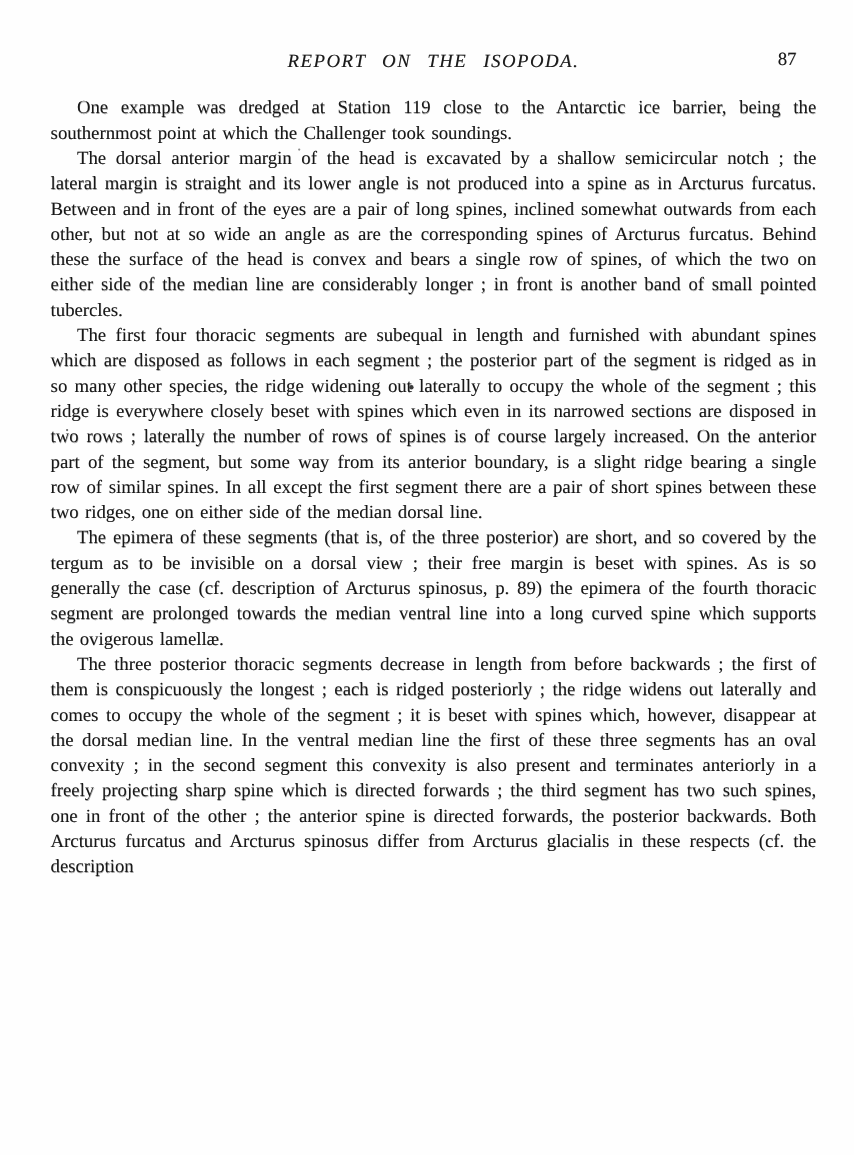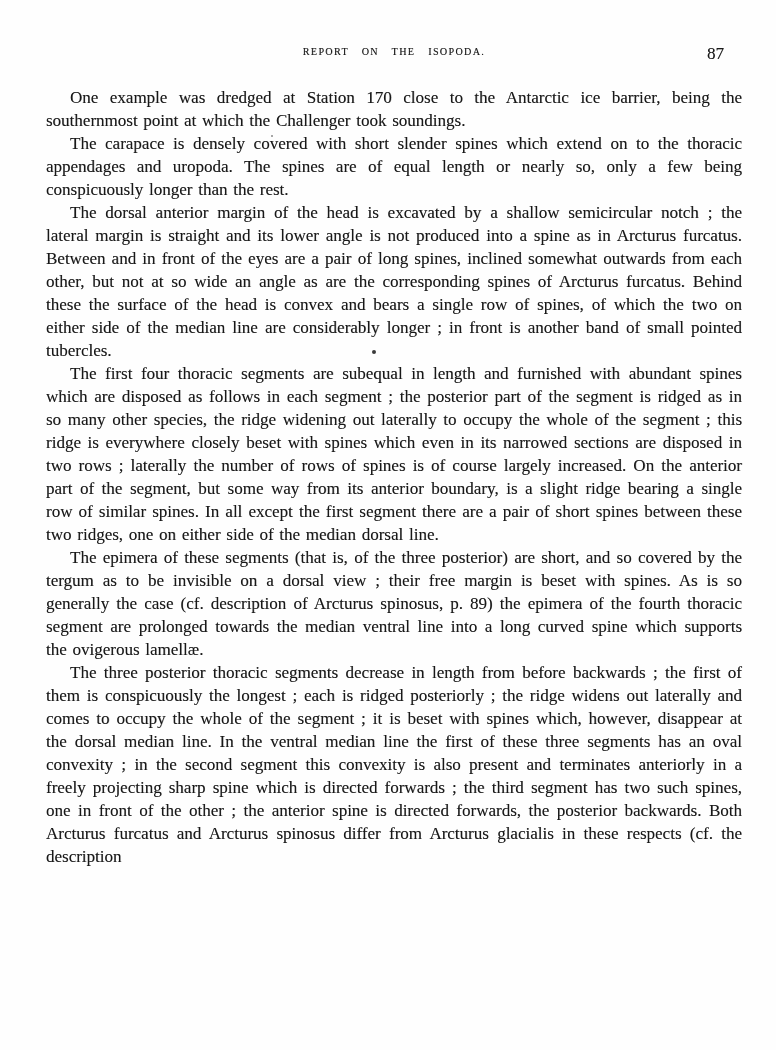--- a/index.html
+++ b/index.html
@@ -15,25 +15,26 @@
     overflow: hidden;
     font-family: "Liberation Serif", serif;
     color: #1c1c1c;
   }
   .running-header {
     position: absolute;
     top: 46px;
     left: 46px;
     width: 696px;
     text-align: center;
-    font-size: 10px;
+    font-size: 17px;
     letter-spacing: 1.4px;
     word-spacing: 9px;
     color: #1a1a1a;
     text-shadow: 0.3px 0.3px 0 rgba(20,20,20,0.45);
+    font-style: italic;
   }
   .page-number {
     position: absolute;
     top: 44px;
     right: 52px;
     font-size: 17px;
     color: #1a1a1a;
     text-shadow: 0.3px 0.3px 0 rgba(20,20,20,0.45);
   }
   .body-text {
@@ -67,22 +68,21 @@
   .speck-c { left: 271px; top: 135px; width: 2px; height: 2px; background:#8a8a8a; }
 </style>
 </head>
 <body>
 
 <div class="page">
   <div class="running-header">REPORT ON THE ISOPODA.</div>
   <div class="page-number">87</div>
 
   <div class="body-text" id="body-text">
-      <p class="indent"><span>One example was dredged at Station 170 close to the Antarctic ice barrier, being the southernmost point at which the Challenger took soundings.</span></p>
-      <p class="indent"><span>The carapace is densely covered with short slender spines which extend on to the thoracic appendages and uropoda.  The spines are of equal length or nearly so, only a few being conspicuously longer than the rest.</span></p>
+      <p class="indent"><span>One example was dredged at Station 119 close to the Antarctic ice barrier, being the southernmost point at which the Challenger took soundings.</span></p>
       <p class="indent"><span>The dorsal anterior margin of the head is excavated by a shallow semicircular notch ; the lateral margin is straight and its lower angle is not produced into a spine as in </span><span class="it">Arcturus furcatus</span><span>.  Between and in front of the eyes are a pair of long spines, inclined somewhat outwards from each other, but not at so wide an angle as are the corresponding spines of </span><span class="it">Arcturus furcatus</span><span>.  Behind these the surface of the head is convex and bears a single row of spines, of which the two on either side of the median line are considerably longer ; in front is another band of small pointed tubercles.</span></p>
       <p class="indent"><span>The first four thoracic segments are subequal in length and furnished with abundant spines which are disposed as follows in each segment ; the posterior part of the segment is ridged as in so many other species, the ridge widening out laterally to occupy the whole of the segment ; this ridge is everywhere closely beset with spines which even in its narrowed sections are disposed in two rows ; laterally the number of rows of spines is of course largely increased.  On the anterior part of the segment, but some way from its anterior boundary, is a slight ridge bearing a single row of similar spines.  In all except the first segment there are a pair of short spines between these two ridges, one on either side of the median dorsal line.</span></p>
       <p class="indent"><span>The epimera of these segments (that is, of the three posterior) are short, and so covered by the tergum as to be invisible on a dorsal view ; their free margin is beset with spines.  As is so generally the case (</span><span class="it">cf.</span><span> description of </span><span class="it">Arcturus spinosus</span><span>, p. 89) the epimera of the fourth thoracic segment are prolonged towards the median ventral line into a long curved spine which supports the ovigerous lamellæ.</span></p>
       <p class="indent"><span>The three posterior thoracic segments decrease in length from before backwards ; the first of them is conspicuously the longest ; each is ridged posteriorly ; the ridge widens out laterally and comes to occupy the whole of the segment ; it is beset with spines which, however, disappear at the dorsal median line.  In the ventral median line the first of these three segments has an oval convexity ; in the second segment this convexity is also present and terminates anteriorly in a freely projecting sharp spine which is directed forwards ; the third segment has two such spines, one in front of the other ; the anterior spine is directed forwards, the posterior backwards.  Both </span><span class="it">Arcturus furcatus</span><span> and </span><span class="it">Arcturus spinosus</span><span> differ from </span><span class="it">Arcturus glacialis</span><span> in these respects (</span><span class="it">cf.</span><span> the description</span></p>
     </div>
 
   <span class="ink-speck speck-a"></span>
   <span class="ink-speck speck-b"></span>
   <span class="ink-speck speck-c"></span>
 </div>

